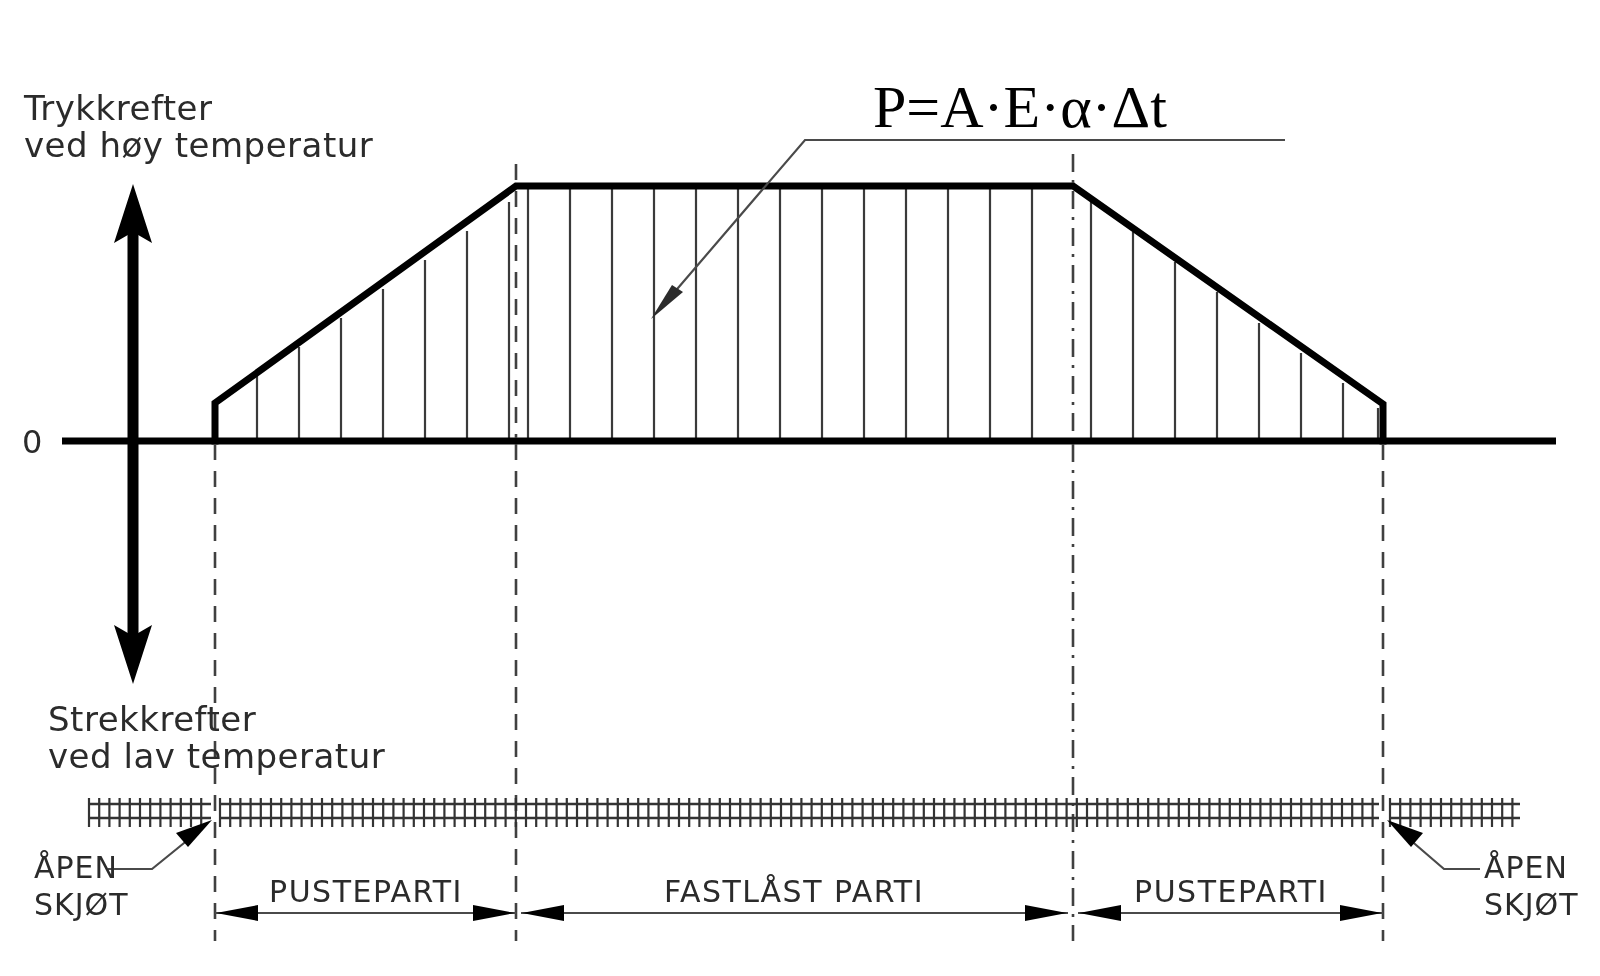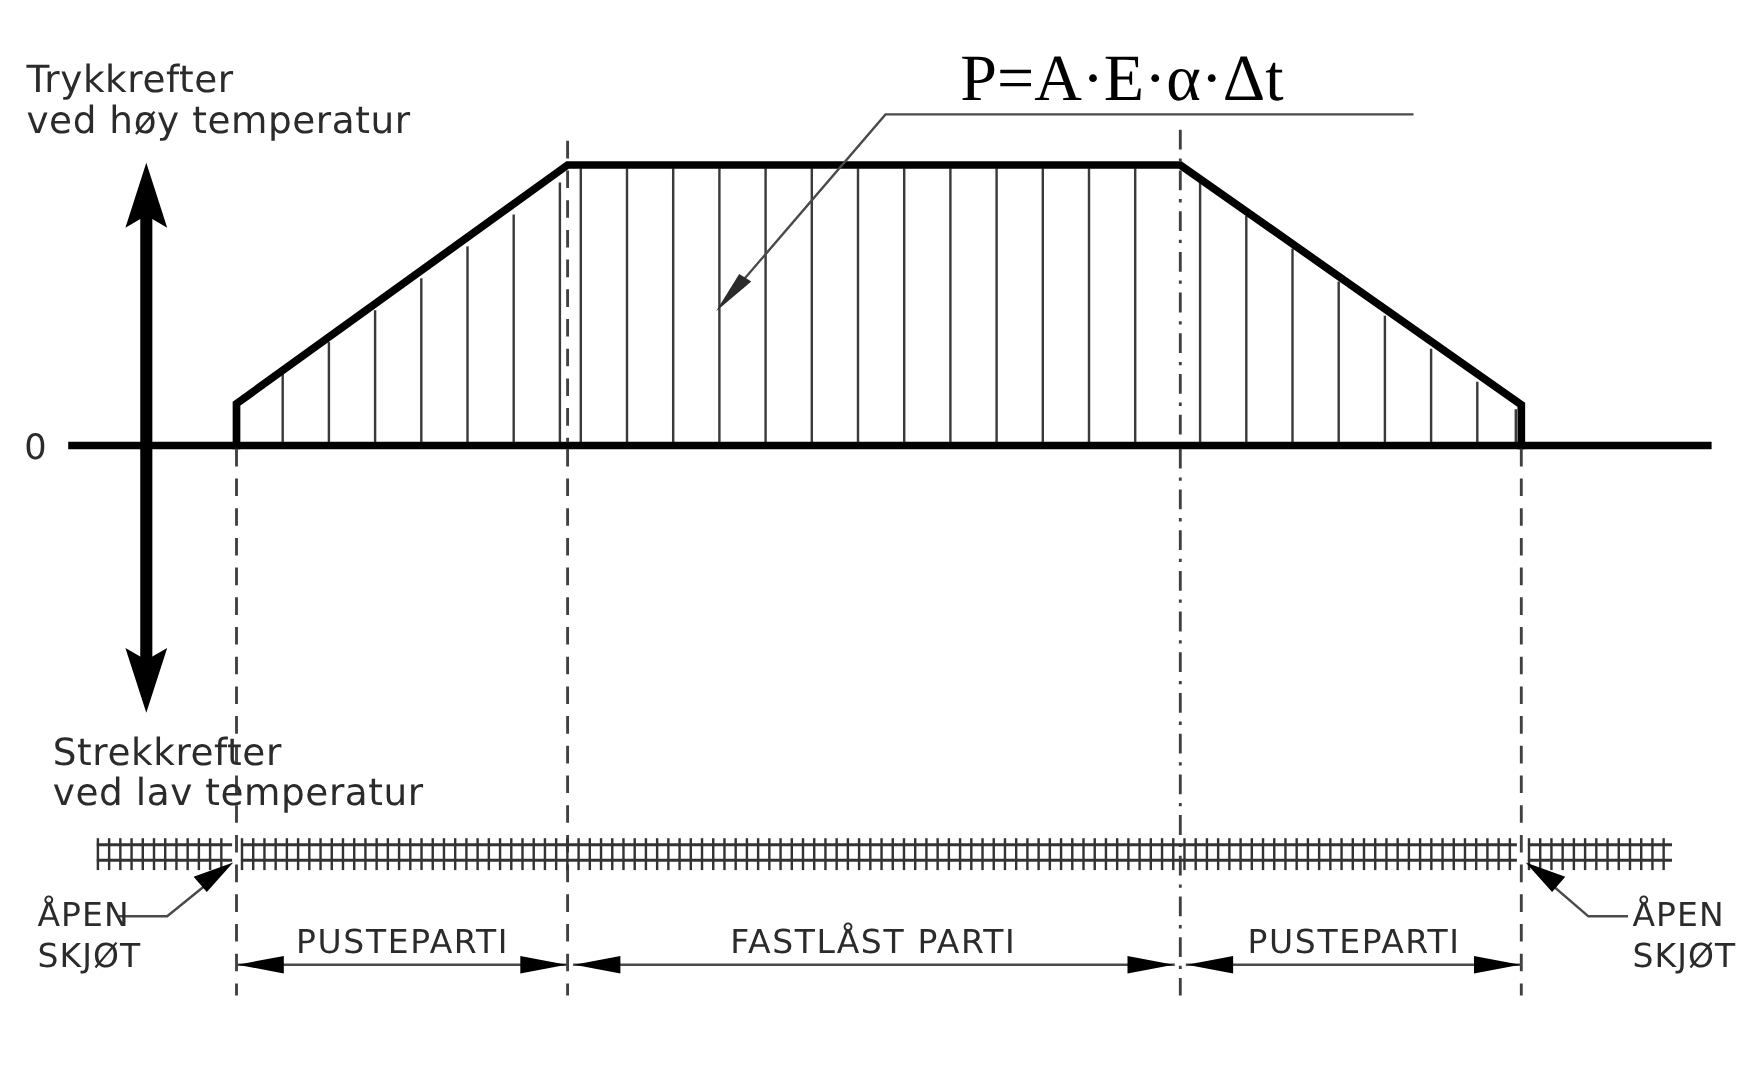--- a/index.html
+++ b/index.html
@@ -12,20 +12,21 @@
     width: 1600px;
     height: 976px;
     font-family: "Liberation Sans", sans-serif;
     overflow: hidden;
   }
   #stage {
     position: relative;
     width: 1600px;
     height: 768px;
     background: #ffffff;
+    margin-top: 36px;
   }
   #diagram-svg {
     position: absolute;
     left: 0;
     top: 0;
     width: 1600px;
     height: 976px;
     display: block;
   }
   

